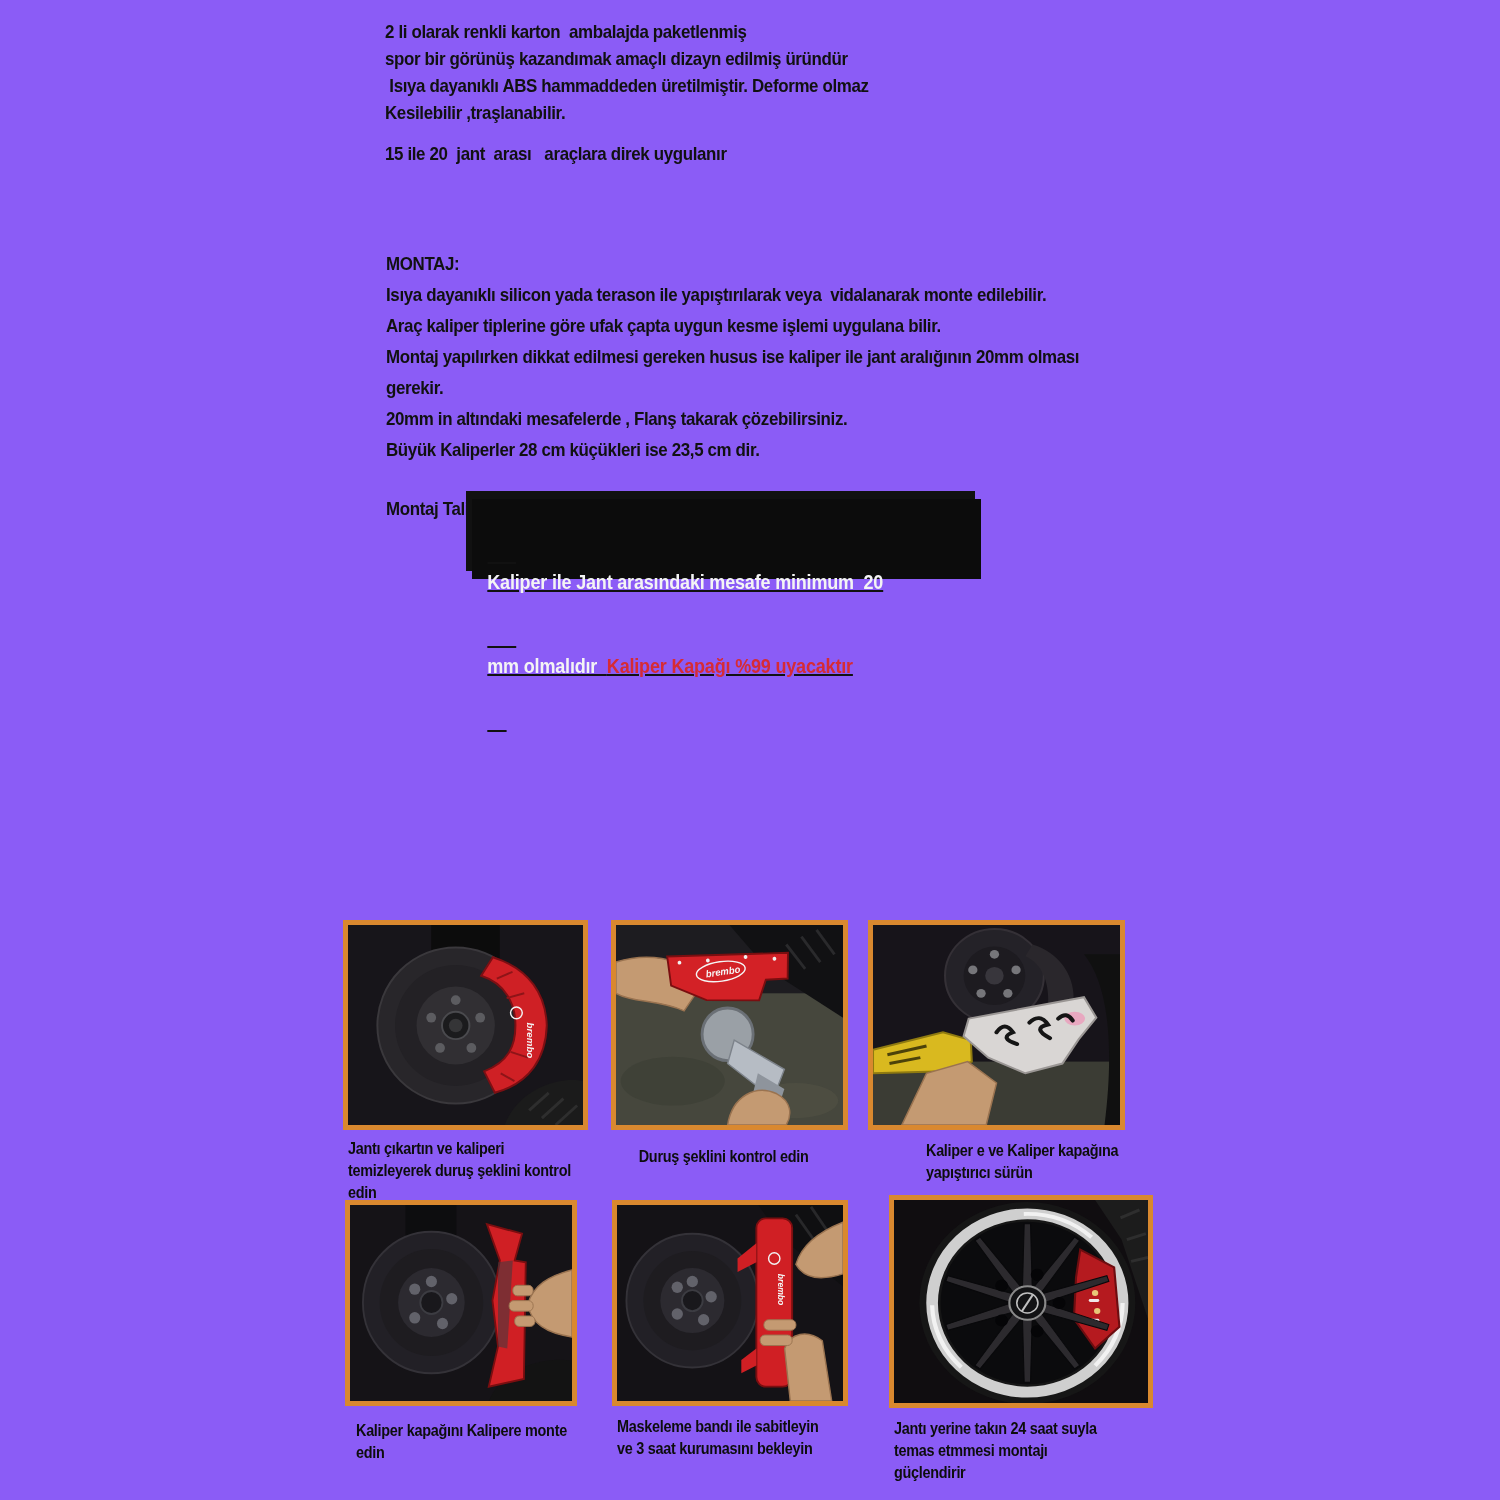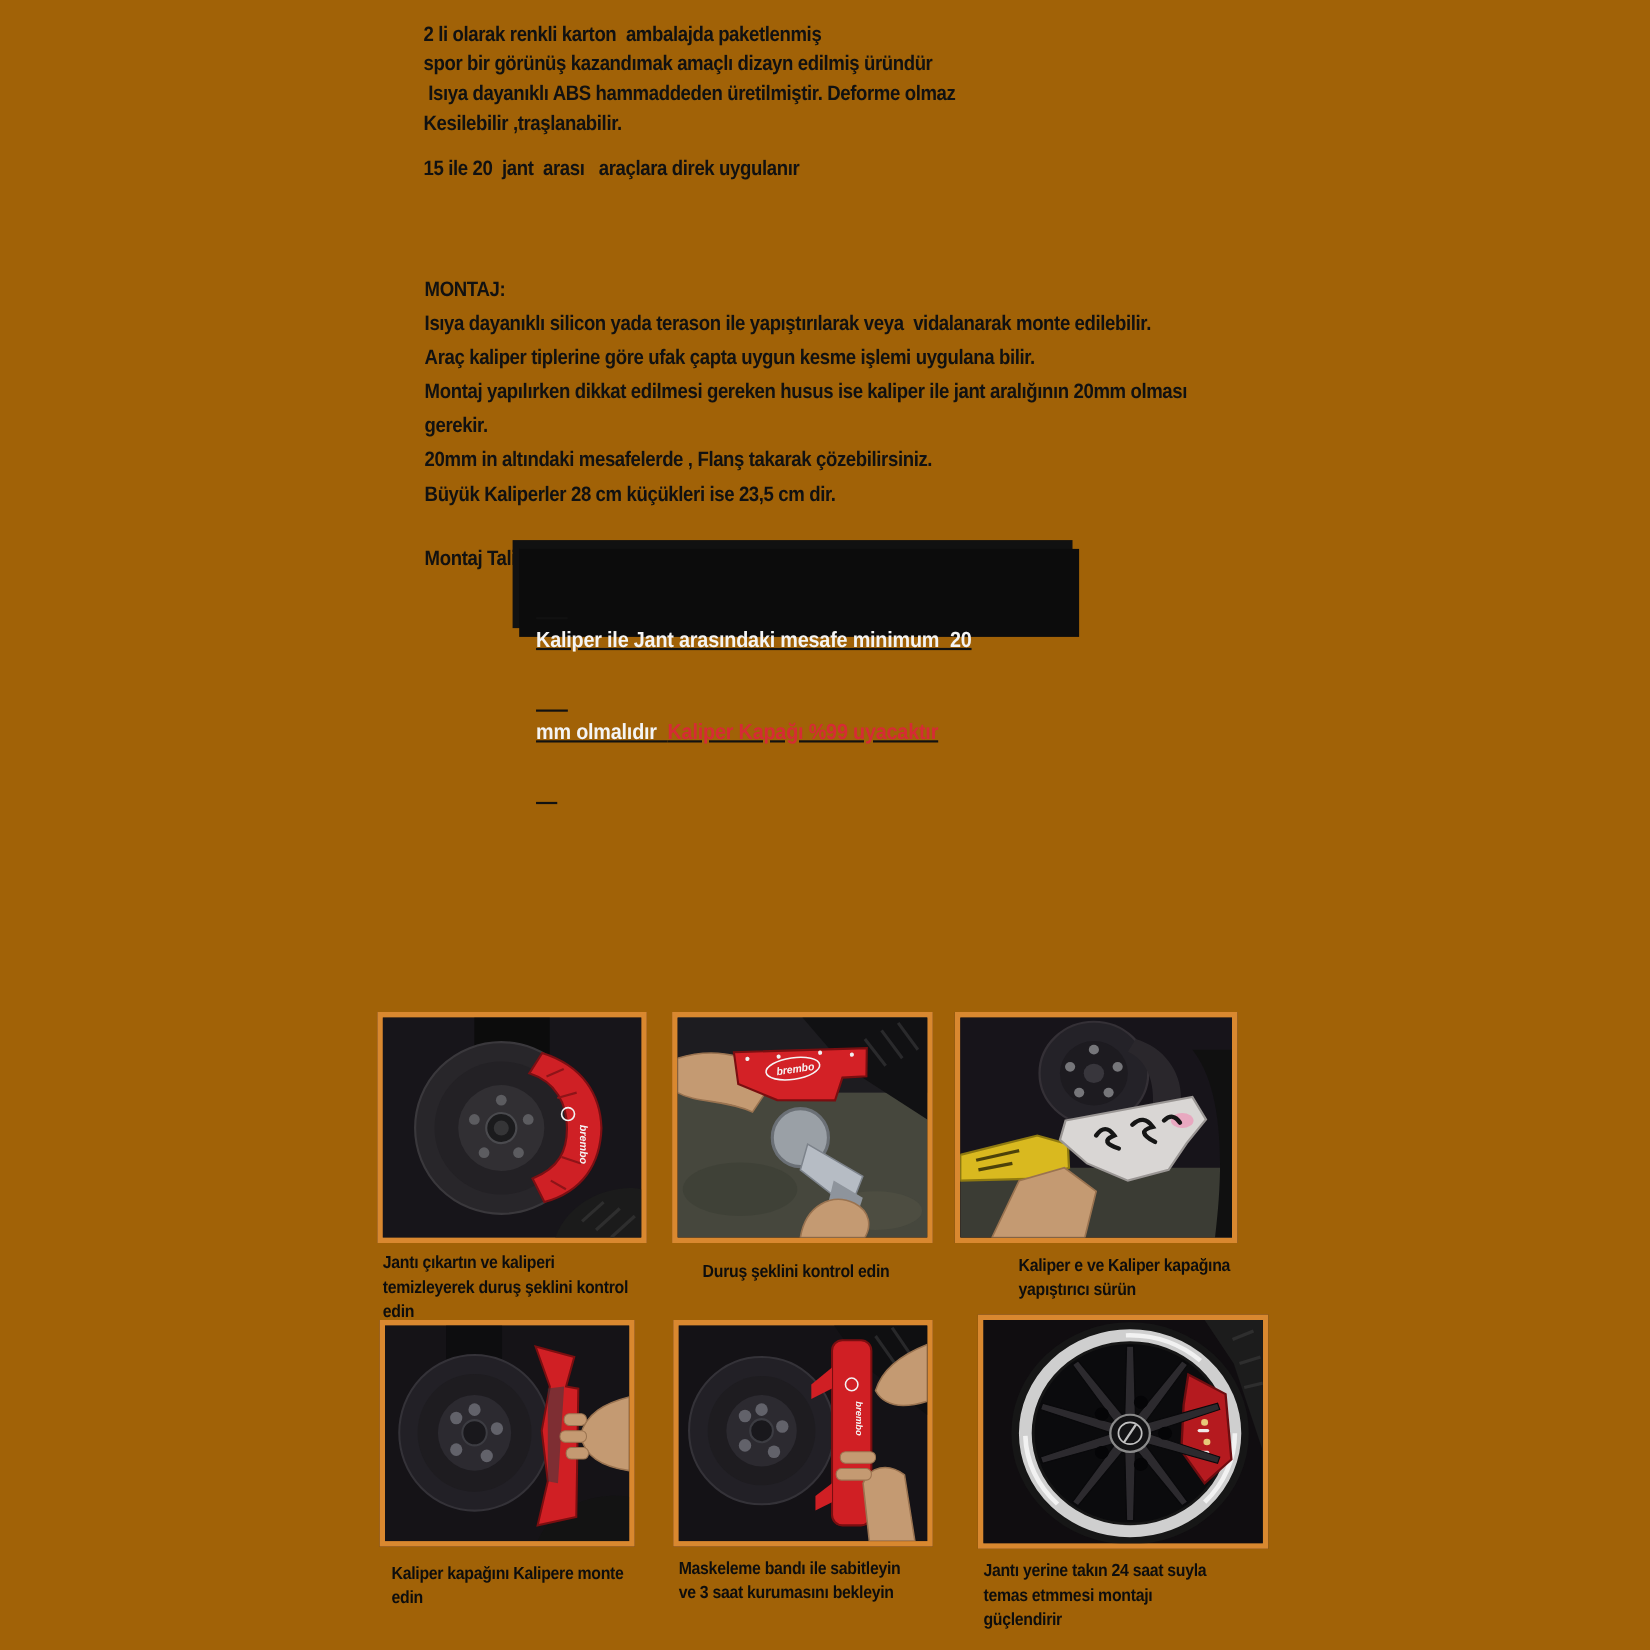--- a/index.html
+++ b/index.html
@@ -1,16 +1,16 @@
 <!DOCTYPE html>
 <html><head>
 <meta charset="utf-8">
 <style>
   html,body{margin:0;padding:0;background:#ffffff;}
-  .canvas{position:relative;width:1500px;height:1500px;background:#a16207;overflow:hidden;
+  .canvas{position:relative;width:1500px;height:1500px;background:#8b5cf6;overflow:hidden;
           font-family:"Liberation Sans","DejaVu Sans",sans-serif;color:#111;}
   .abs{position:absolute;}
   .tblock{font-weight:bold;font-size:19px;letter-spacing:-0.4px;transform:scaleX(0.89);transform-origin:left top;}
   .tline{white-space:pre;line-height:27px;}
   .mline{white-space:pre;line-height:31px;}
   .gap-top{margin-top:14px;}
   .gap-top2{margin-top:28px;}
   .banner{background:#0c0c0c;box-shadow:-6px -8px 0 0 #111;text-decoration:underline;}
   .banner-inner{padding:13px 0 0 17px;font-weight:bold;font-size:20px;letter-spacing:-0.2px;
                 transform:scaleX(0.9);transform-origin:left top;line-height:28px;white-space:pre;}

